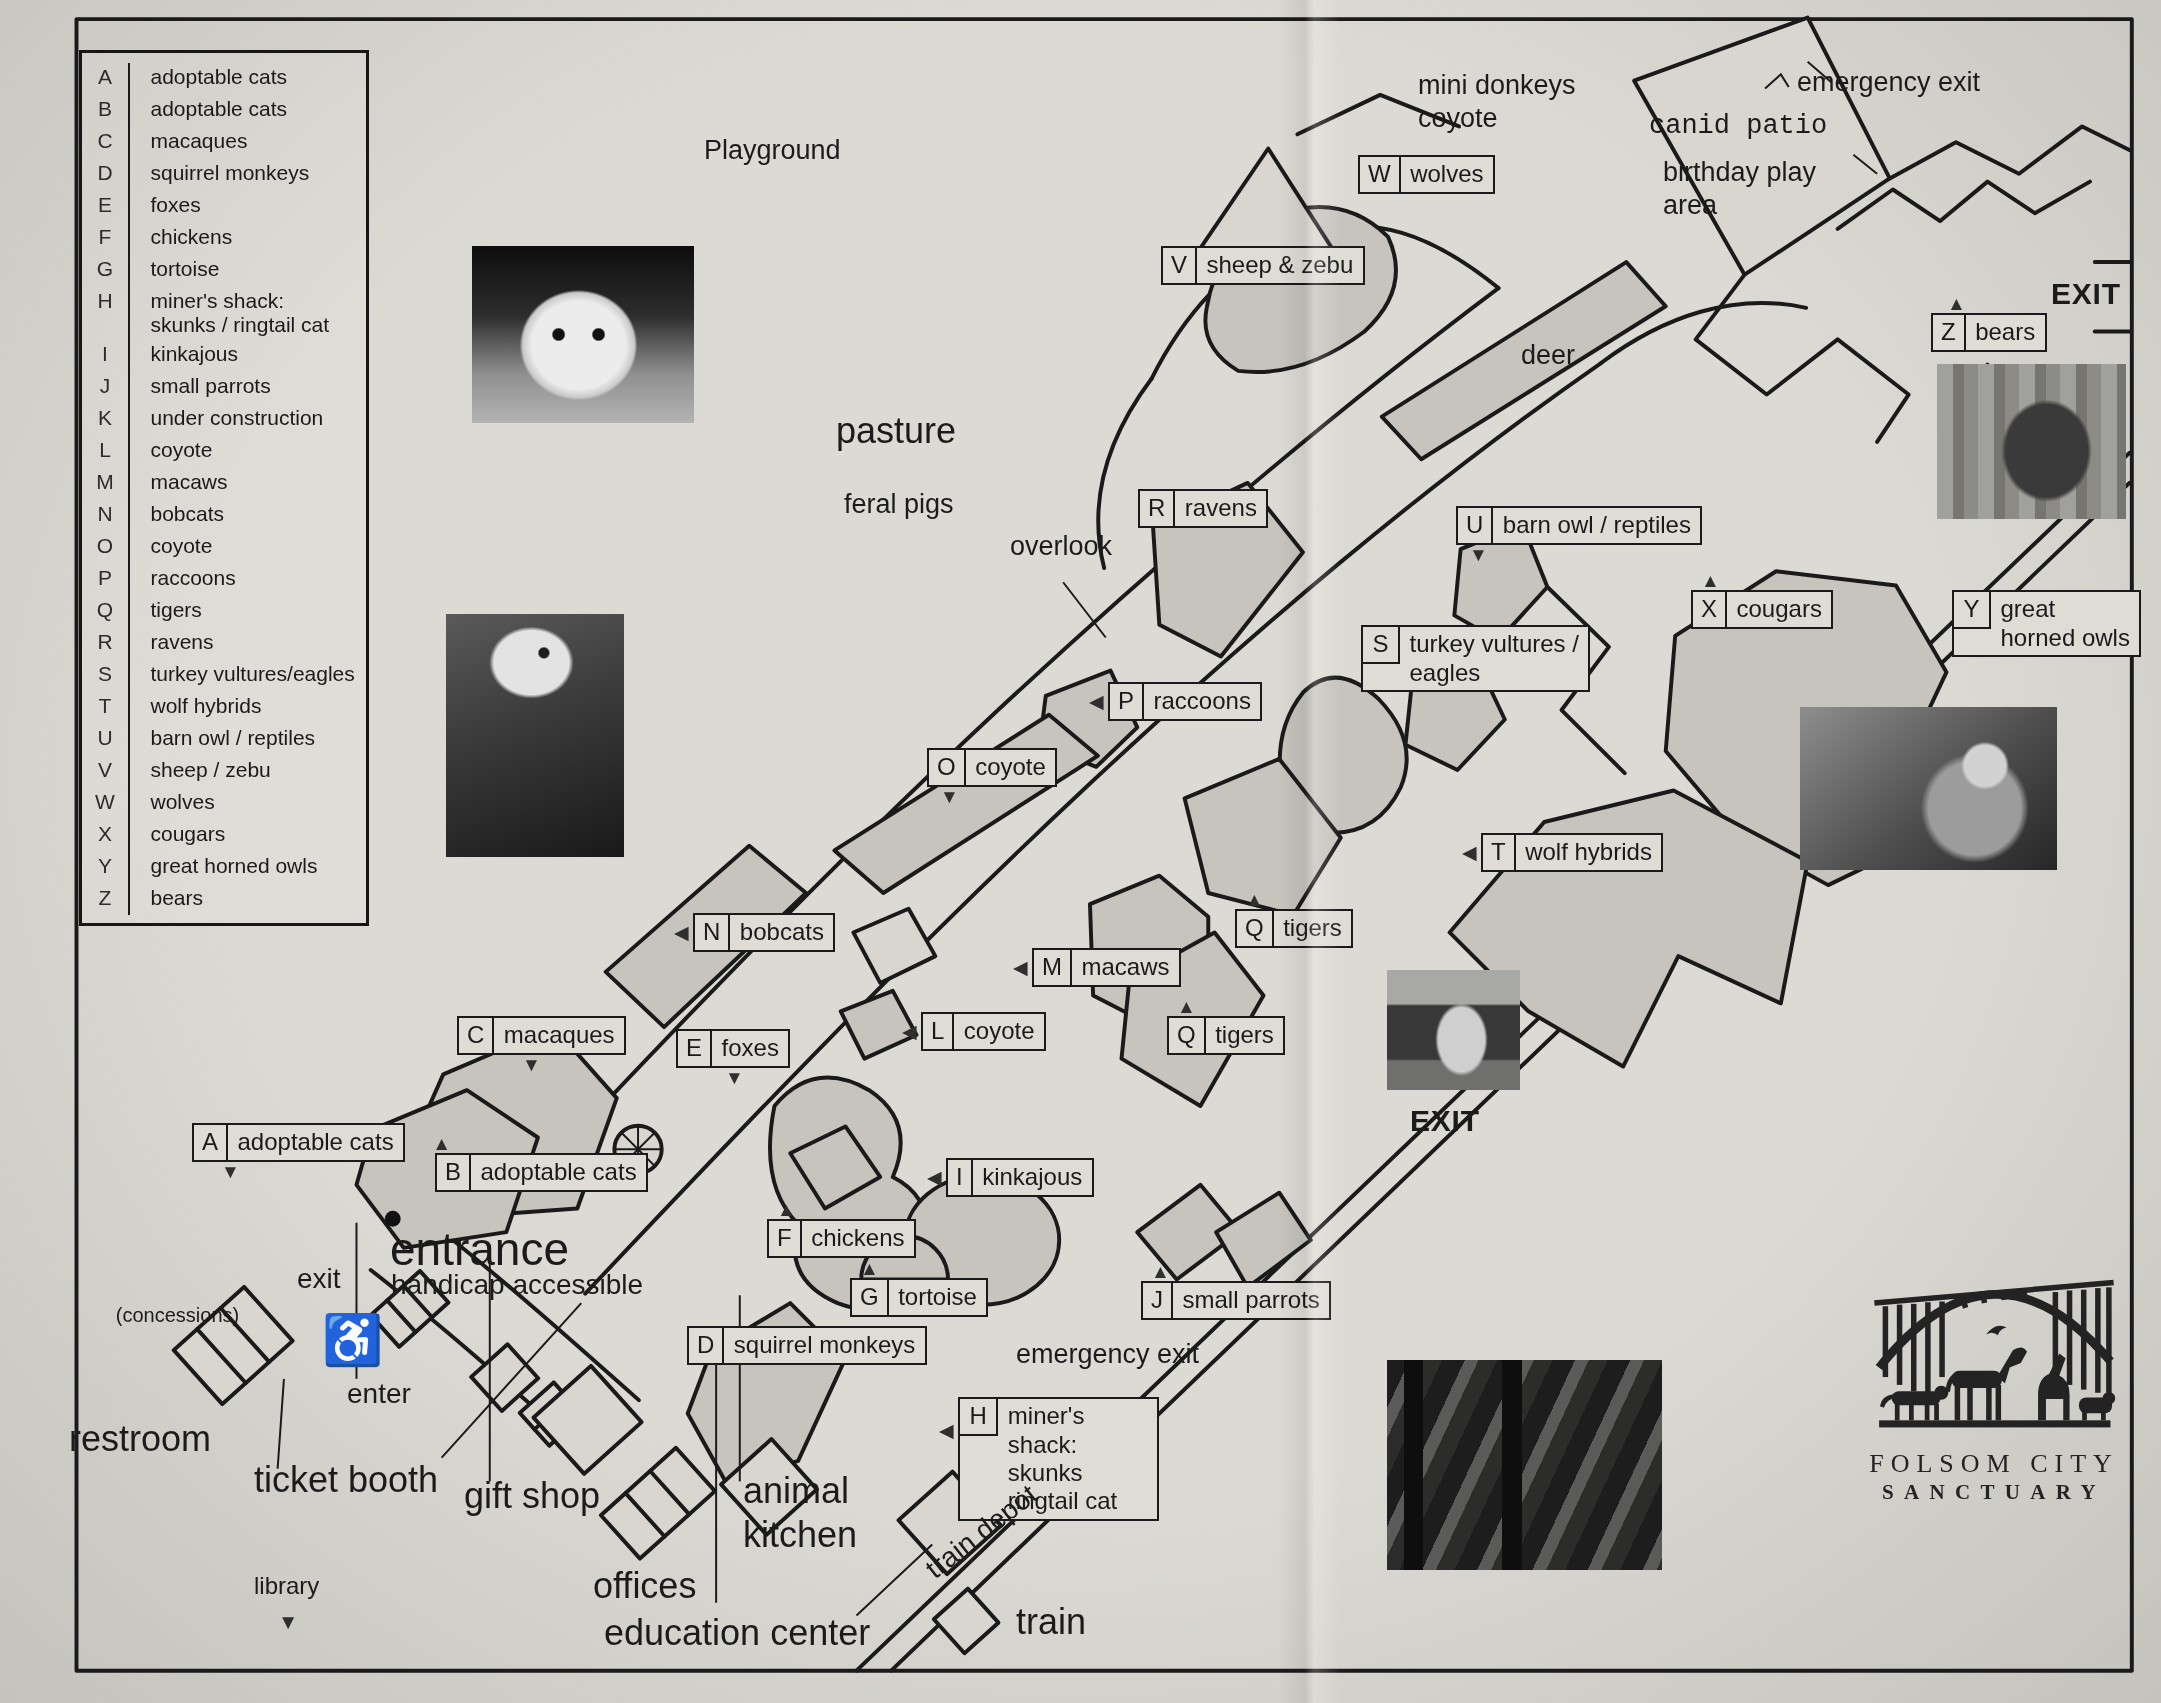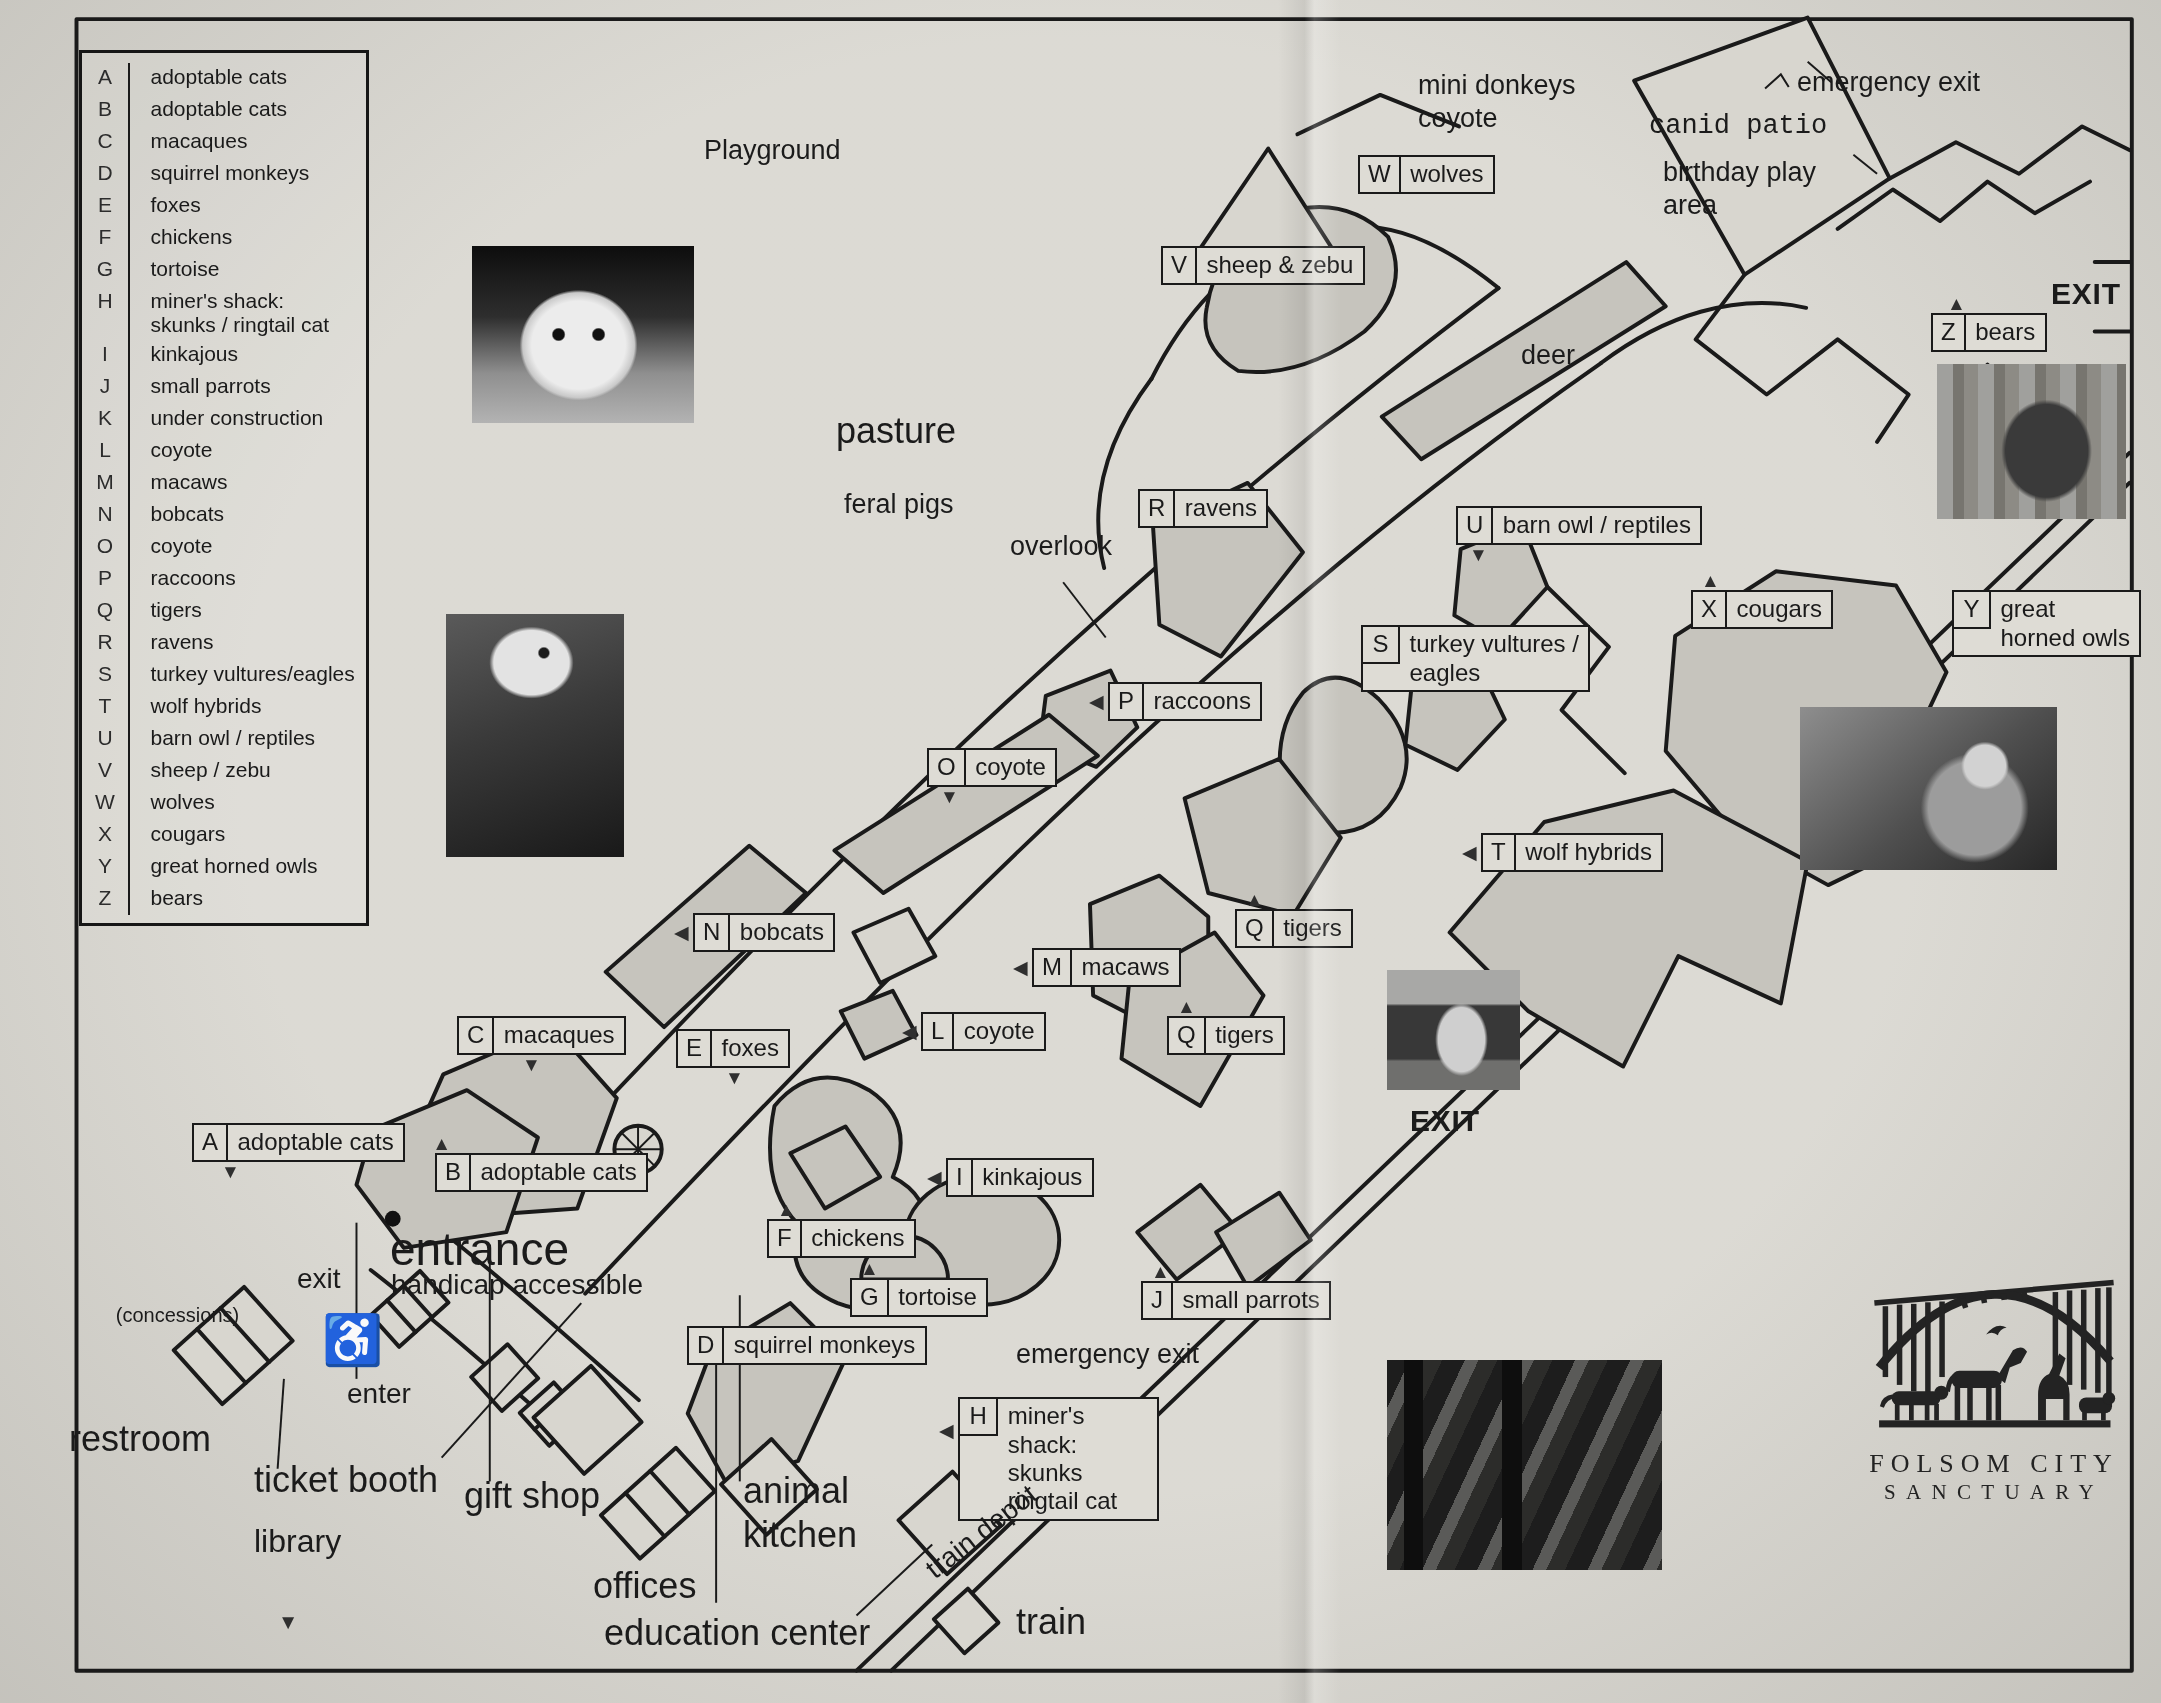--- a/index.html
+++ b/index.html
@@ -62,21 +62,21 @@
   .ph-people{background:
      linear-gradient(90deg,rgba(0,0,0,0) 0 6%,#0e0e0e 6% 13%,rgba(0,0,0,0) 13% 42%,#0e0e0e 42% 49%,rgba(0,0,0,0) 49%),
      repeating-linear-gradient(115deg,#1d1d1d 0 20.5px,#5a5a58 20.5px 33px,#2c2c2a 33px 50px);}
   
   .icon-span{position:absolute;z-index:4;line-height:1;}
   
   .logo{position:absolute;left:1868px;top:1259px;width:252px;z-index:4;text-align:center;
         font-family:"Liberation Serif",serif;color:#232323;}
   .logo-l1{font-size:26px;letter-spacing:7px;white-space:nowrap;margin-top:4.7px;}
   .logo-l2{font-size:69px;letter-spacing:19px;line-height:1.0;margin-left:16px;}
-  .logo-l3{font-size:21px;letter-spacing:10.3px;white-space:nowrap;margin-top:1.6px;}
+  .logo-l3{font-size:21px;letter-spacing:10.3px;white-space:nowrap;margin-top:1.6px;font-weight:bold;}
   .rot{transform:rotate(-38deg);transform-origin:left bottom;}
 </style>
 </head>
 <body>
 
 <div id="stage">
 
   <svg id="mapsvg" width="2161" height="1704" viewBox="0 0 2740 2160">
 
     <rect x="97" y="24" width="2606" height="2094" class="cor" stroke-width="6"></rect>
@@ -469,21 +469,21 @@
   <div class="tl" style="left:347px;top:1377px;font-size:28px;">enter</div>
   <div class="tl big" style="left:69px;top:1417px;">restroom</div>
   <div class="tl big" style="left:254px;top:1458px;">ticket booth</div>
   <div class="tl big" style="left:464px;top:1474px;">gift shop</div>
   <div class="tl big" style="left:743px;top:1469px;">animal
 kitchen</div>
   <div class="tl big" style="left:593px;top:1564px;">offices</div>
   <div class="tl big" style="left:604px;top:1611px;">education center</div>
   <div class="tl rot" style="left:940px;top:1552px;font-size:28px;">train depot</div>
   <div class="tl big" style="left:1016px;top:1600px;">train</div>
-  <div class="tl" style="left:254px;top:1522px;font-size:32px;">library</div>
+  <div class="tl" style="left:254px;top:1571px;font-size:24px;">library</div>
   <span class="icon-span" style="left:278px;top:1612px;font-size:20.5px;color:#2f2f2f;">▼</span>
 
   <div class="logo">
     <svg width="252" height="181" viewBox="0 0 320 230">
       <g stroke="#232323" stroke-width="7">
         <line x1="8" y1="56" x2="312" y2="30"></line>
         <path d="M14,138 Q160,-44 308,130" fill="none" stroke-width="11"></path>
         <line x1="22" y1="60" x2="22" y2="150"></line>
           <line x1="40" y1="58" x2="40" y2="160"></line>
         <line x1="58" y1="57" x2="58" y2="168"></line>

